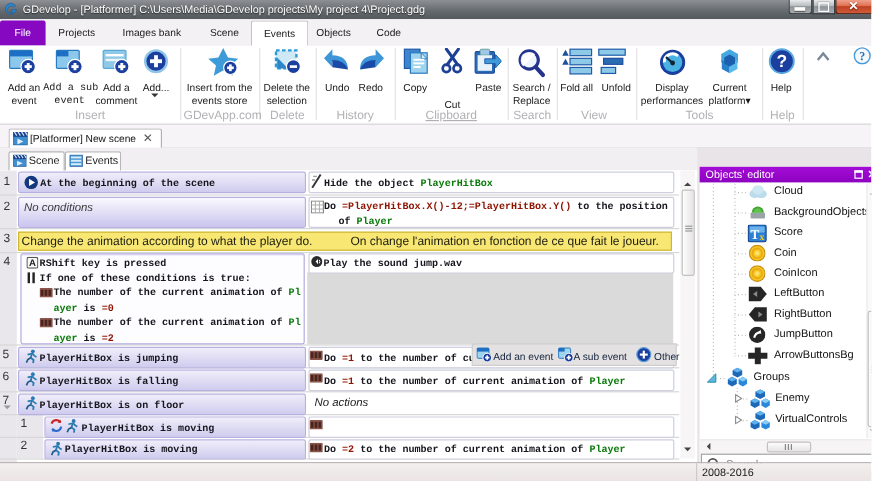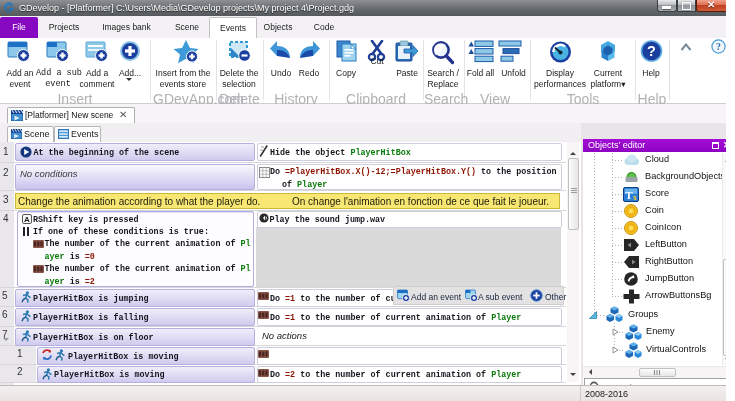--- a/index.html
+++ b/index.html
@@ -4,21 +4,21 @@
 html,body{margin:0;padding:0;}
 #app{position:relative;width:726px;height:401px;font-family:"Liberation Sans",sans-serif;overflow:hidden;background:#fff;}
 .abs{position:absolute;}
 .mono{font-family:"Liberation Mono",monospace;font-size:8.4px;font-weight:bold;color:#16161e;white-space:pre;line-height:12.4px;}
 .grn{color:#0a7a0a;}
 .mar{color:#8e1300;}
 .cell{position:absolute;background:linear-gradient(#f0eefa,#cfcbee);border:1px solid #b6b0e0;border-radius:2px;}
 .abox{position:absolute;background:#fff;border:1px solid #cecede;border-radius:2px;}
 .rowline{position:absolute;left:0;width:566px;height:1px;background:#d7d7d7;}
 .num{position:absolute;font-size:10px;color:#333;}
-.rlabel{position:absolute;top:91px;font-size:14px;color:#b2b0b4;text-align:center;}
+.rlabel{position:absolute;top:91px;font-size:10px;color:#b2b0b4;text-align:center;}
 .rtext{position:absolute;font-size:8.5px;color:#1a1a1a;text-align:center;line-height:11px;white-space:nowrap;}
 .rsep{position:absolute;top:40px;width:1px;height:60px;background:#e4e2e6;}
 .ricon{position:absolute;top:40px;}
 .tab{position:absolute;top:17px;height:21px;font-size:8.5px;color:#1a1a1a;text-align:center;line-height:21px;white-space:nowrap;}
 .titem{position:absolute;font-size:9.2px;color:#111;white-space:nowrap;}
 .hstub{width:10px;height:1px;background-image:linear-gradient(90deg,#b2b2b2 1px,transparent 1px);background-size:3px 1px;}
 </style></head>
 <body>
 <div id="app">
 
@@ -55,21 +55,21 @@
 <div class="rsep" style="left:423px"></div>
       <div class="rsep" style="left:464px"></div>
 <div class="rsep" style="left:530px"></div>
       <div class="rsep" style="left:635px"></div>
 <div class="rsep" style="left:669px"></div>
 
 <div class="rlabel" style="left:40px;width:70px;">Insert</div>
 <div class="rlabel" style="left:153px;width:62px;">GDevApp.com</div>
 <div class="rlabel" style="left:218px;width:43px;">Delete</div>
 <div class="rlabel" style="left:265px;width:62px;">History</div>
-<div class="rlabel" style="left:345px;width:62px;">Clipboard</div>
+<div class="rlabel" style="left:345px;width:62px;text-decoration:underline;">Clipboard</div>
 <div class="rlabel" style="left:424px;width:39px;">Search</div>
 <div class="rlabel" style="left:467px;width:56px;">View</div>
 <div class="rlabel" style="left:555px;width:56px;">Tools</div>
 <div class="rlabel" style="left:637px;width:30px;">Help</div>
 
 <svg class="ricon" style="left:7px" width="24" height="23" viewBox="0 0 24 23">
         <rect x="1" y="2" width="19" height="15" rx="1" fill="#8cc8ec"></rect>
         <rect x="1" y="2" width="19" height="5" fill="#1c6fc4"></rect>
         <rect x="1" y="2" width="19" height="15" rx="1" fill="none" stroke="#2a7ac0" stroke-width="1"></rect>
         <circle cx="16.5" cy="15.5" r="6" fill="#1b3f9e" stroke="#fff" stroke-width="1"></circle>
@@ -136,21 +136,21 @@
         <rect x="9.5" y="12" width="9" height="1.6" fill="#fff"></rect>
         <rect x="9.5" y="15" width="6" height="1.6" fill="#fff"></rect>
       </svg>
 <div class="rtext" style="left:327px;top:68px;width:38px;">Copy</div>
 <svg class="ricon" style="left:366px" width="22" height="23" viewBox="0 0 22 23">
         <path d="M6 1 L15.5 14" stroke="#1d3f96" stroke-width="2.6" stroke-linecap="round"></path>
         <path d="M16 1 L6.5 14" stroke="#1d3f96" stroke-width="2.6" stroke-linecap="round"></path>
         <circle cx="6" cy="17" r="3.1" fill="none" stroke="#1d3f96" stroke-width="2.2"></circle>
         <circle cx="15" cy="17" r="3.1" fill="none" stroke="#1d3f96" stroke-width="2.2"></circle>
       </svg>
-<div class="rtext" style="left:362px;top:56px;width:30px;">Cut</div>
+<div class="rtext" style="left:362px;top:82px;width:30px;">Cut</div>
 <svg class="ricon" style="left:394px" width="24" height="23" viewBox="0 0 24 23">
         <rect x="2" y="3" width="16" height="18" rx="1" fill="#2a6cb4" stroke="#1d4f9e" stroke-width="1"></rect>
         <rect x="6" y="1" width="8" height="5" rx="1" fill="#9fc8e8" stroke="#487" stroke-width="0.6"></rect>
         <rect x="4" y="6" width="12" height="13" fill="#e8f2fa"></rect>
         <path d="M10 9 L19 9 L19 5.5 L24 11 L19 16.5 L19 13 L10 13 Z" fill="#3e9bd8" stroke="#1d5aa8" stroke-width="0.8"></path>
       </svg>
 <div class="rtext" style="left:390px;top:68px;width:34px;">Paste</div>
 <svg class="ricon" style="left:430px" width="26" height="25" viewBox="0 0 26 25">
         <circle cx="11" cy="10" r="7.6" fill="#eef6fc" stroke="#24348e" stroke-width="2.6"></circle>
         <path d="M5.5 5.5 A7.6 7.6 0 0 1 16 5.2 L6 15.5 A7.6 7.6 0 0 1 5.5 5.5" fill="#fff" opacity="0.9"></path>

